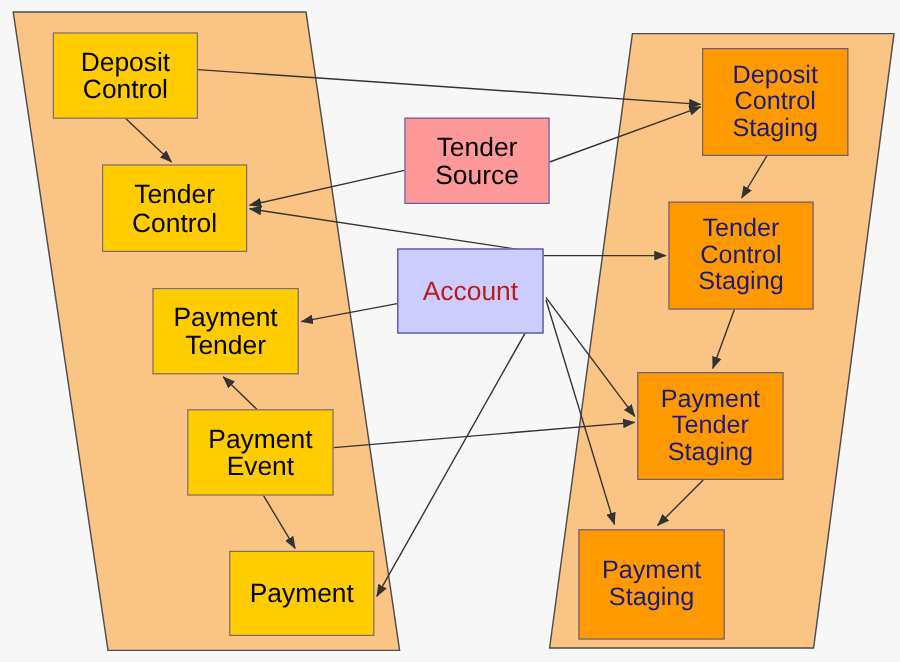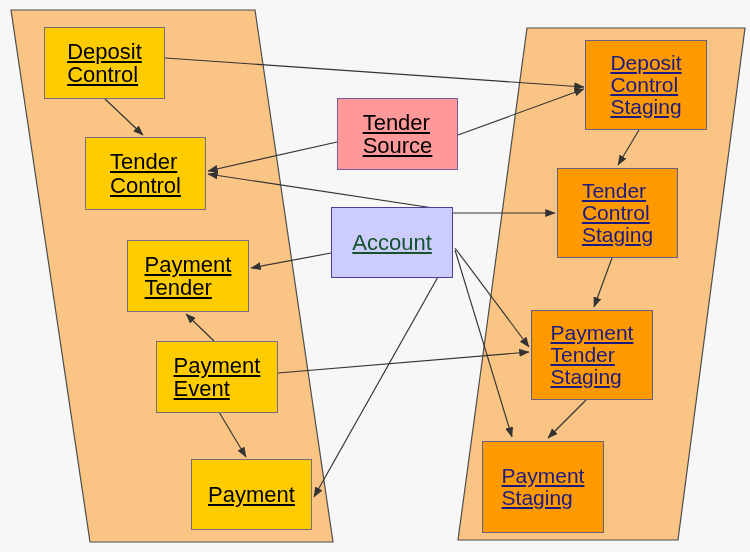--- a/index.html
+++ b/index.html
@@ -25,25 +25,25 @@
     position: absolute;
     left: 0; top: 0;
     width: 750px; height: 552px;
   }
   .node {
     position: absolute;
     box-sizing: border-box;
     display: flex;
     align-items: center;
     justify-content: center;
+    text-align: center;
     line-height: 1.06;
     border-width: 1px;
     border-style: solid;
     white-space: pre-line;
-    text-decoration: underline;
   }
   .node-src {
     background: #ffcc00;
     border-color: #7a6a80;
     color: #000000;
     font-size: 22px;
   }
   .node-stg {
     background: #ff9900;
     border-color: #6b5f80;
@@ -104,21 +104,21 @@
 Control</div>
       <div class="node node-src" style="left: 85px; top: 137px; width: 121px; height: 73px; background: rgb(255, 204, 0); color: rgb(0, 0, 0);">Tender
 Control</div>
       <div class="node node-src" style="left: 127px; top: 240px; width: 122px; height: 72px; background: rgb(255, 204, 0); color: rgb(0, 0, 0);">Payment
 Tender</div>
       <div class="node node-src" style="left: 156px; top: 341px; width: 122px; height: 72px; background: rgb(255, 204, 0); color: rgb(0, 0, 0);">Payment
 Event</div>
       <div class="node node-src" style="left: 191px; top: 459px; width: 121px; height: 71px; background: rgb(255, 204, 0); color: rgb(0, 0, 0);">Payment</div>
       <div class="node node-ext-pink" style="left: 337px; top: 98px; width: 121px; height: 72px; background: rgb(255, 153, 153); color: rgb(0, 0, 0);">Tender
 Source</div>
-      <div class="node node-ext-purple" style="left: 331px; top: 207px; width: 122px; height: 71px; background: rgb(204, 204, 255); color: #14532d;">Account</div>
+      <div class="node node-ext-purple" style="left: 331px; top: 207px; width: 122px; height: 71px; background: rgb(204, 204, 255); color: #b91c1c;">Account</div>
       <div class="node node-stg" style="left: 585px; top: 40px; width: 122px; height: 90px; background: rgb(255, 153, 0); color: rgb(26, 26, 128);">Deposit
 Control
 Staging</div>
       <div class="node node-stg" style="left: 557px; top: 168px; width: 121px; height: 90px; background: rgb(255, 153, 0); color: rgb(26, 26, 128);">Tender
 Control
 Staging</div>
       <div class="node node-stg" style="left: 531px; top: 310px; width: 122px; height: 90px; background: rgb(255, 153, 0); color: rgb(26, 26, 128);">Payment
 Tender
 Staging</div>
       <div class="node node-stg" style="left: 482px; top: 441px; width: 122px; height: 92px; background: rgb(255, 153, 0); color: rgb(26, 26, 128);">Payment

